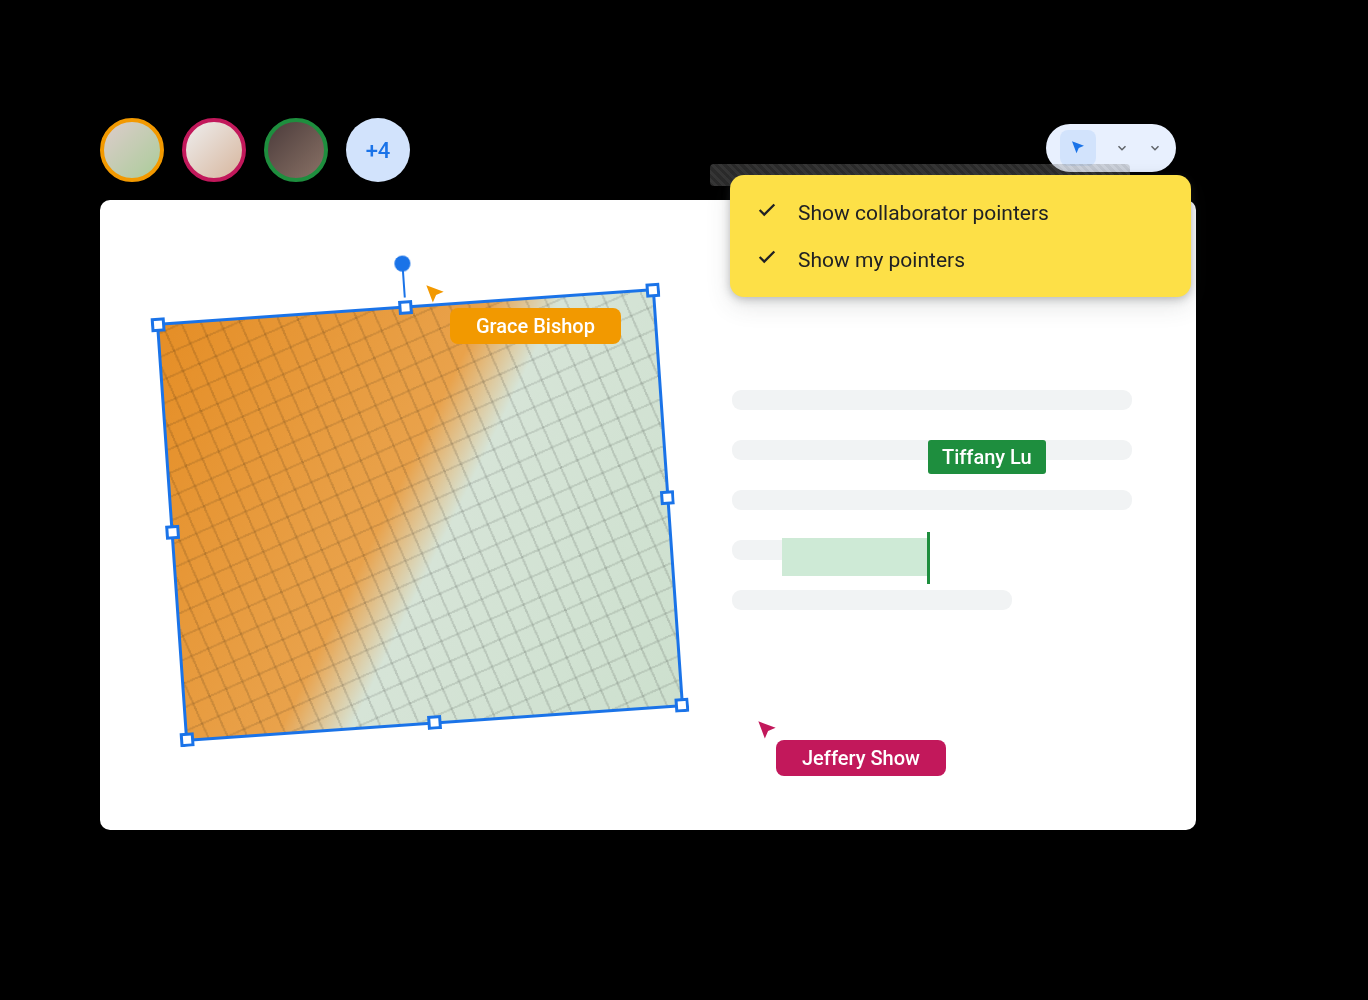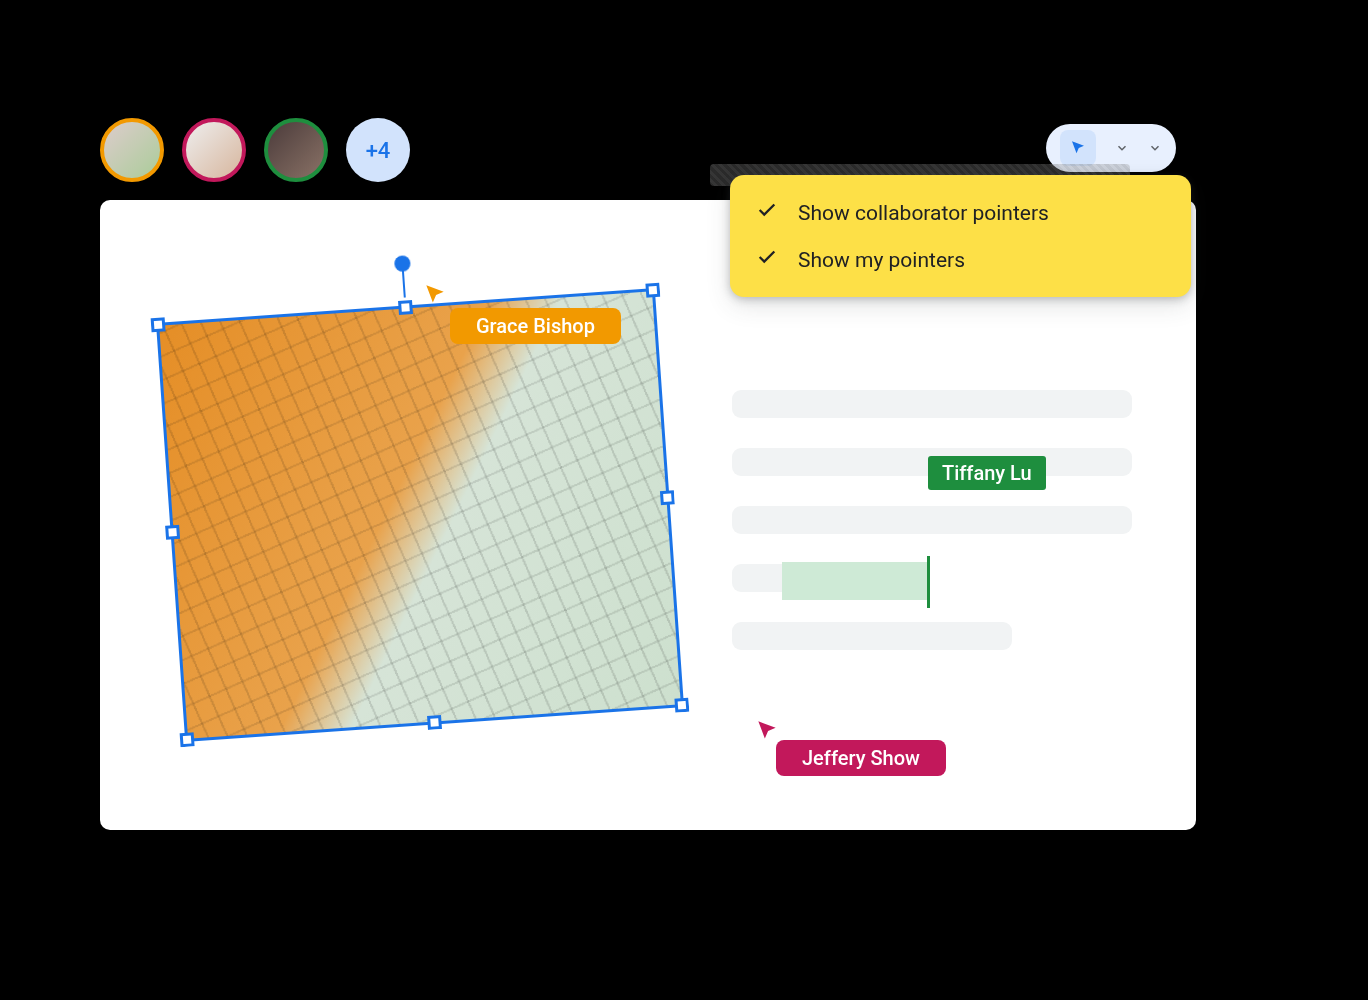--- a/index.html
+++ b/index.html
@@ -113,21 +113,21 @@
   .dropdown-item svg { width:22px;height:22px;flex:0 0 auto; }
 
   
   .lines {
     position:absolute;
     left: 632px;
     top: 190px;
     width: 400px;
   }
   .line {
-    height: 28px;
+    height: 20px;
     background:#F1F3F4;
     border-radius: 9px;
     margin-bottom: 30px;
   }
   .line.w70 { width: 70%; }
   .line.w100 { width: 100%; }
   .line.w30 { width: 30%; }
   .line.rel { position: relative; }
   .selection {
     position:absolute;

